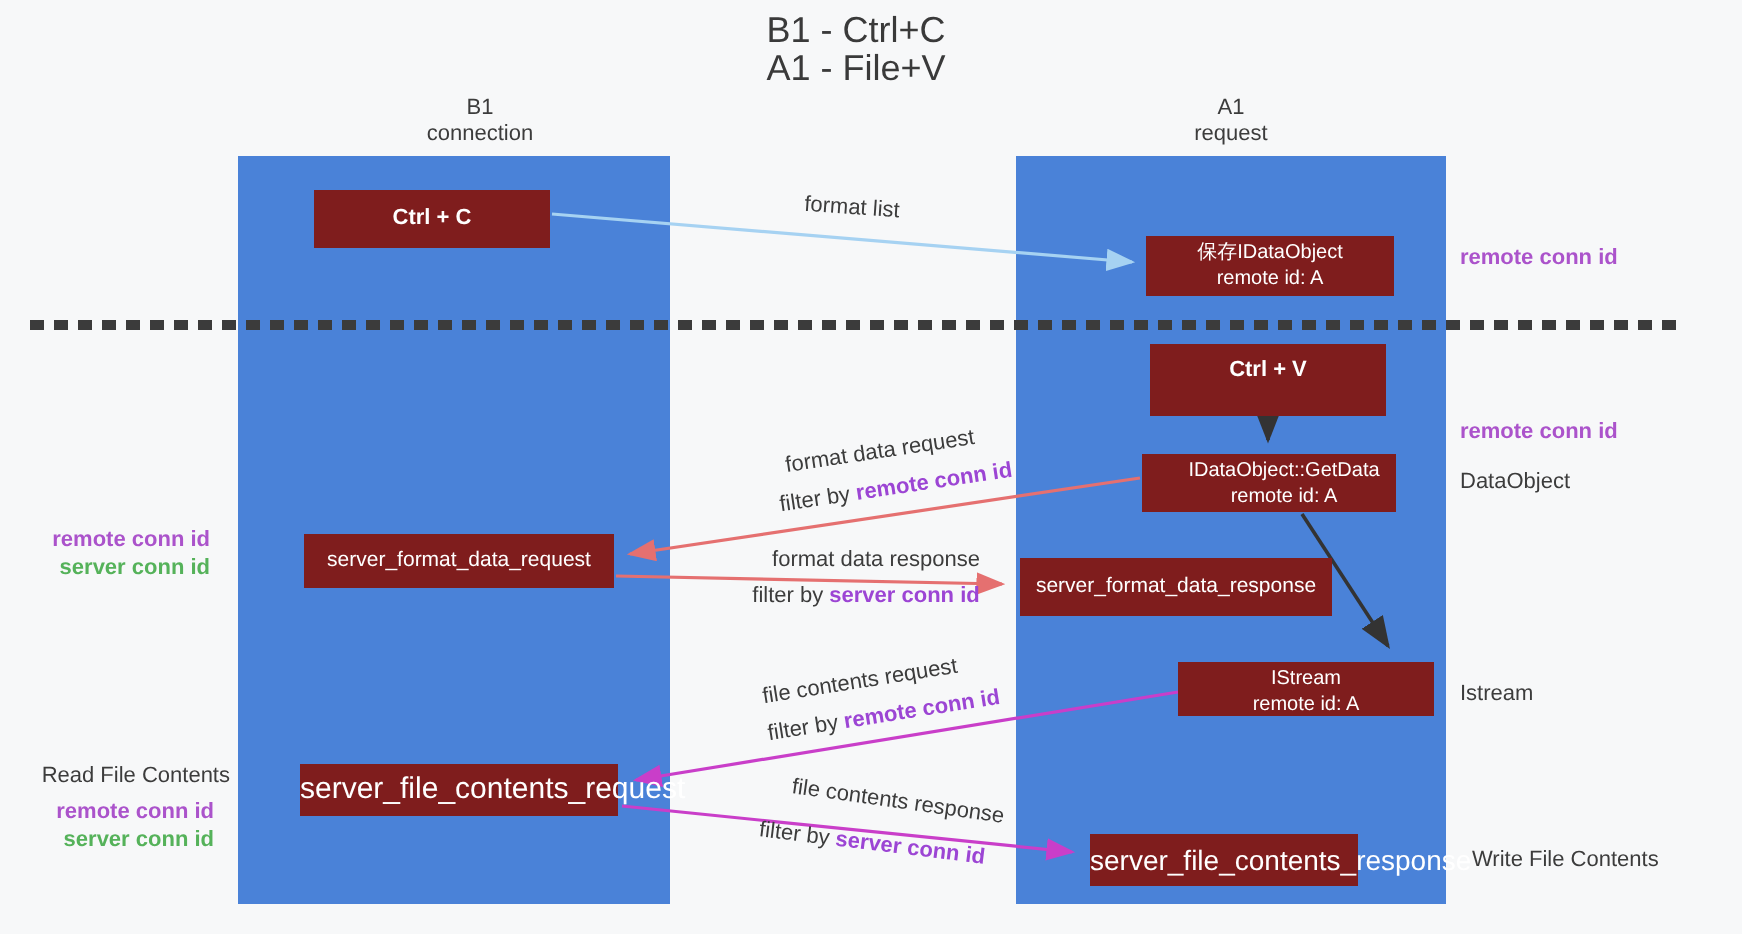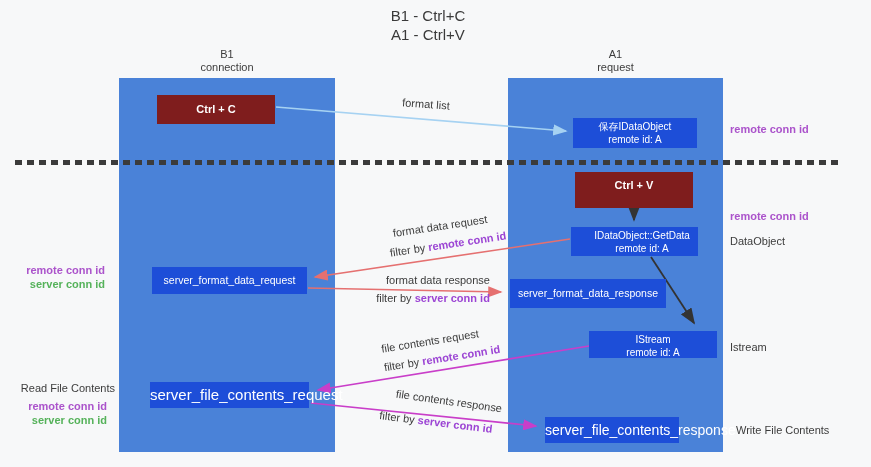--- a/index.html
+++ b/index.html
@@ -8,36 +8,36 @@
     position: relative;
     width: 871px; height: 467px;
     background: #f7f8f9;
     font-family: "Liberation Sans", sans-serif;
     color: #3c3c3c;
     overflow: hidden;
   }
   .abs { position: absolute; }
   .title {
     top: 6px; left: 318px; width: 220px;
-    text-align: center; font-size: 15px; line-height: 19px; color: #3a3a3a;
+    text-align: center; font-size: 18px; line-height: 19px; color: #3a3a3a;
   }
   .lane {
     background: #4a82d8;
     top: 78px; height: 374px;
   }
   .lane-header {
     top: 48px; text-align: center;
     font-size: 11px; line-height: 13px; color: #3c3c3c;
   }
   .node {
     text-align: center; color: #fff;
     font-size: 11px;
   }
   .node.green { background: #7f1d1d; font-weight: bold; }
-  .node.orange { background: #1d4ed8; }
+  .node.orange { background: #7f1d1d; }
   .node.twoline { font-size: 10px; line-height: 13px; padding-top: 2px; }
   .dashline {
     left: 15px; top: 160px; width: 823px; height: 5px;
     background: repeating-linear-gradient(90deg, #3b3b3b 0, #3b3b3b 7px, transparent 7px, transparent 12px);
   }
   svg.edges { position: absolute; left: 0; top: 0; pointer-events: none; }
   .edge-label {
     white-space: nowrap; font-size: 11px; color: #3c3c3c;
     transform: translate(-50%, -50%);
   }
@@ -47,24 +47,24 @@
   .side-black  { font-size: 11px; color: #3c3c3c; white-space: nowrap; }
   .right-align { text-align: right; }
 </style>
 </head>
 <body>
 
 <div id="canvas">
 
   <div class="abs title">
     <div>B1 - Ctrl+C</div>
-    <div>A1 - Ctrl+V</div>
-  </div>
-
-  <div class="abs lane-header" style="left:119px;width:216px;">
+    <div>A1 - File+V</div>
+  </div>
+
+  <div class="abs lane-header" style="left:132px;width:216px;">
     <div>B1</div>
     <div>connection</div>
   </div>
   <div class="abs lane-header" style="left:508px;width:215px;">
     <div>A1</div>
     <div>request</div>
   </div>
 
   <div class="abs lane" style="left:119px;width:216px;"></div>
   <div class="abs lane" style="left:508px;width:215px;"></div>

